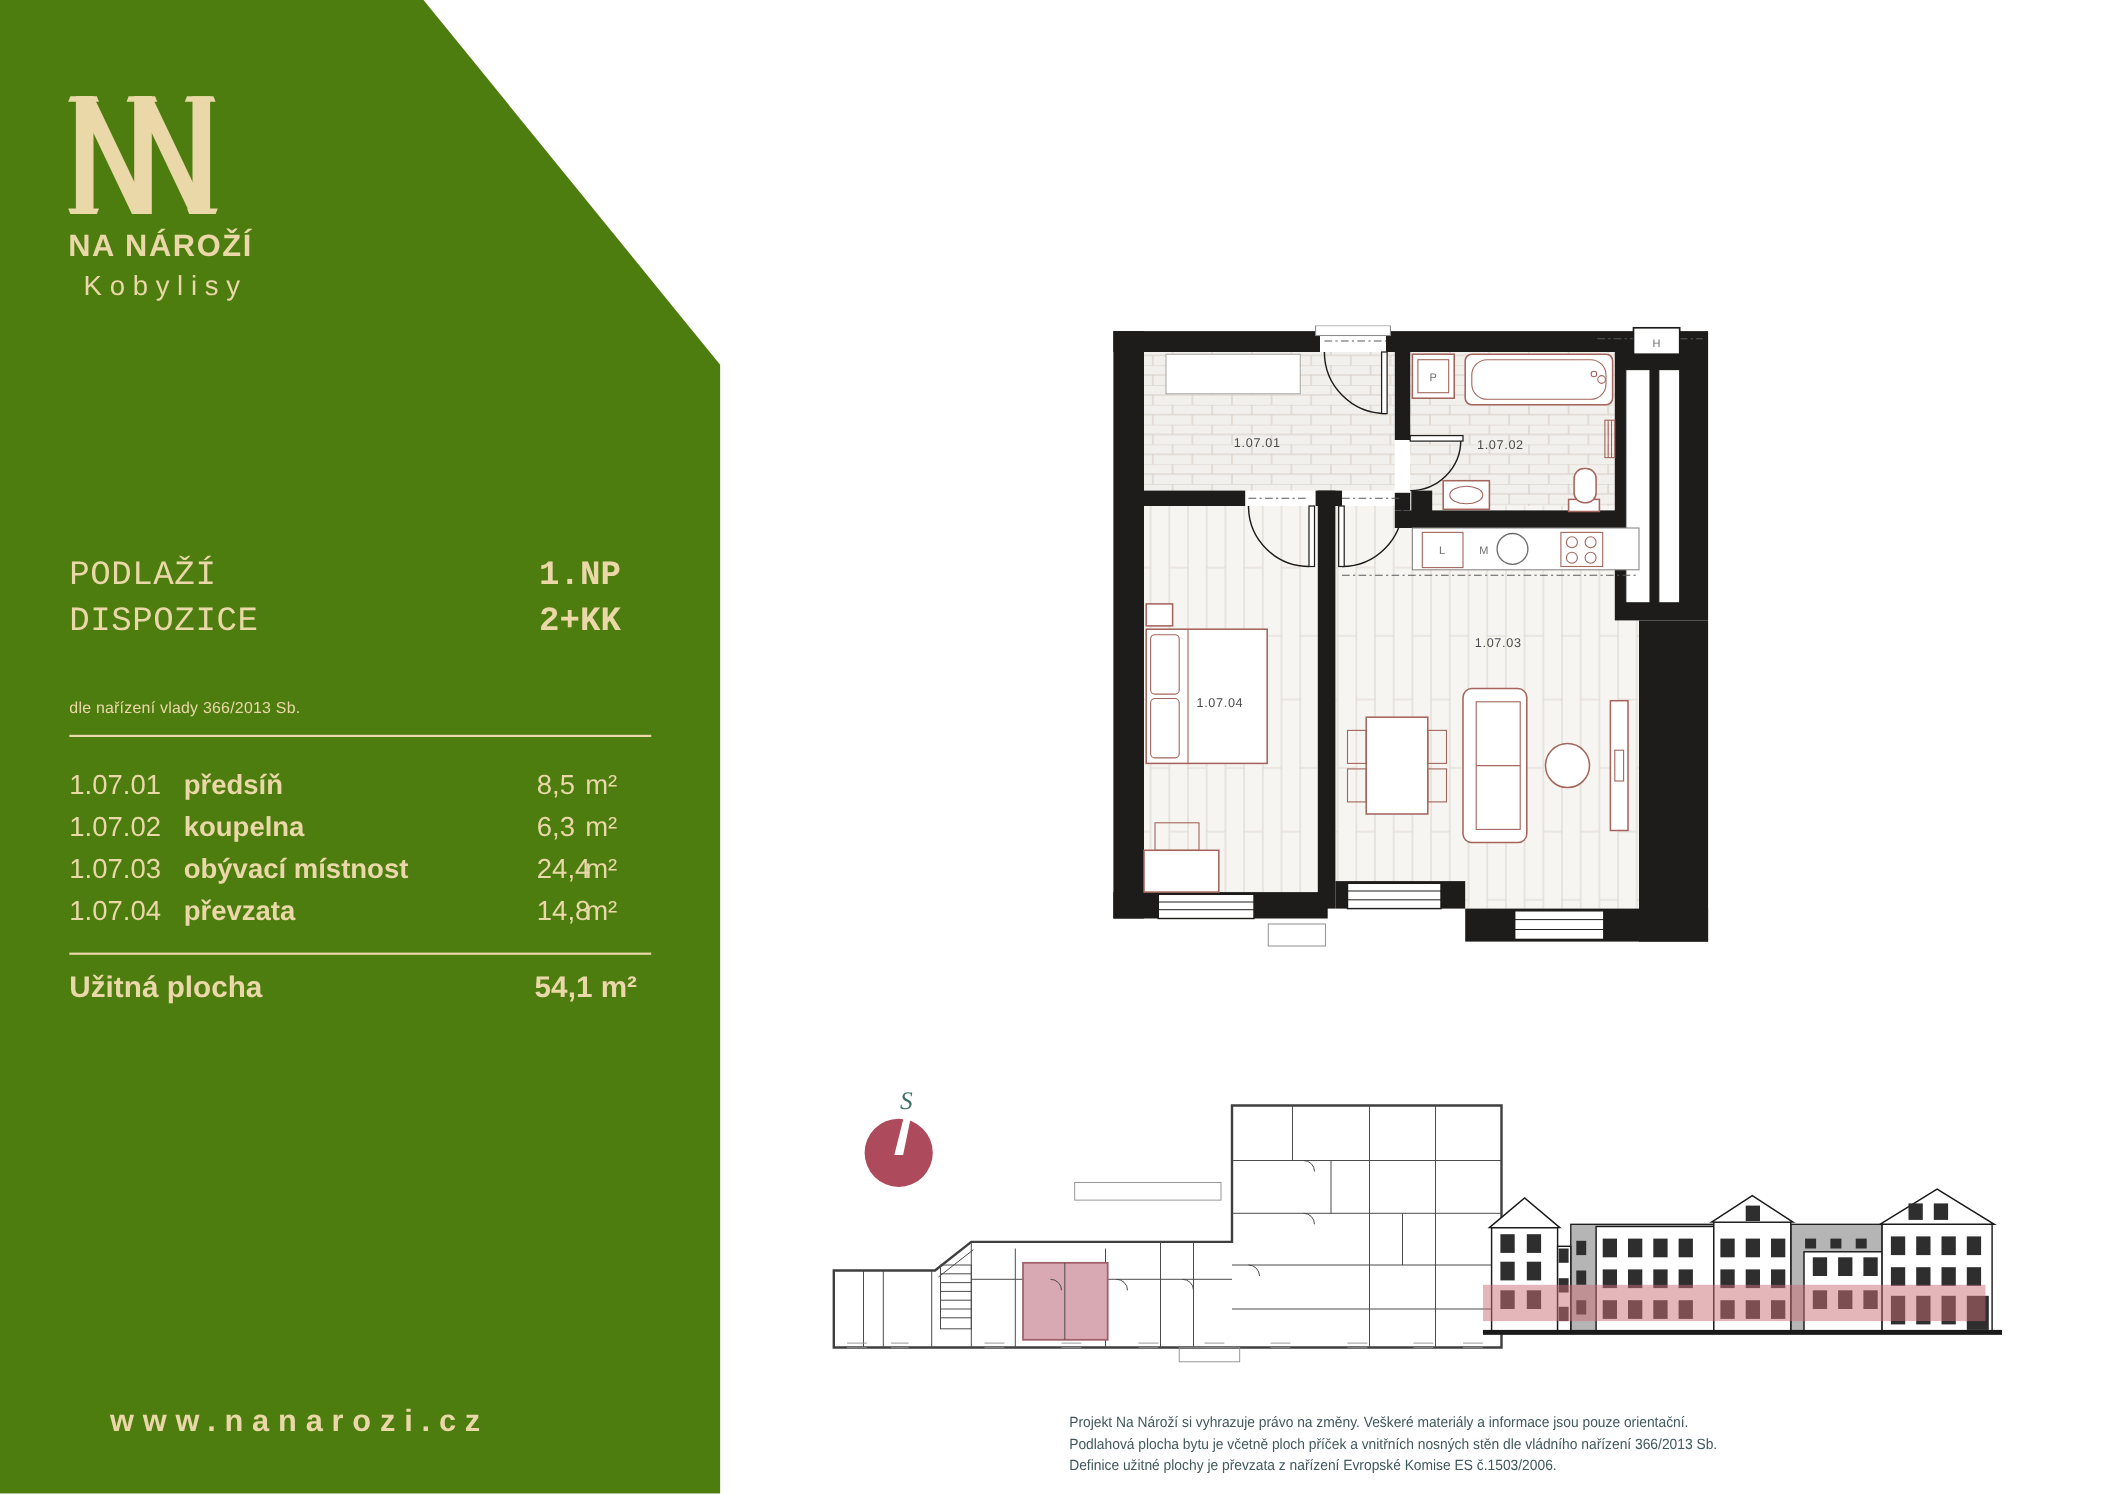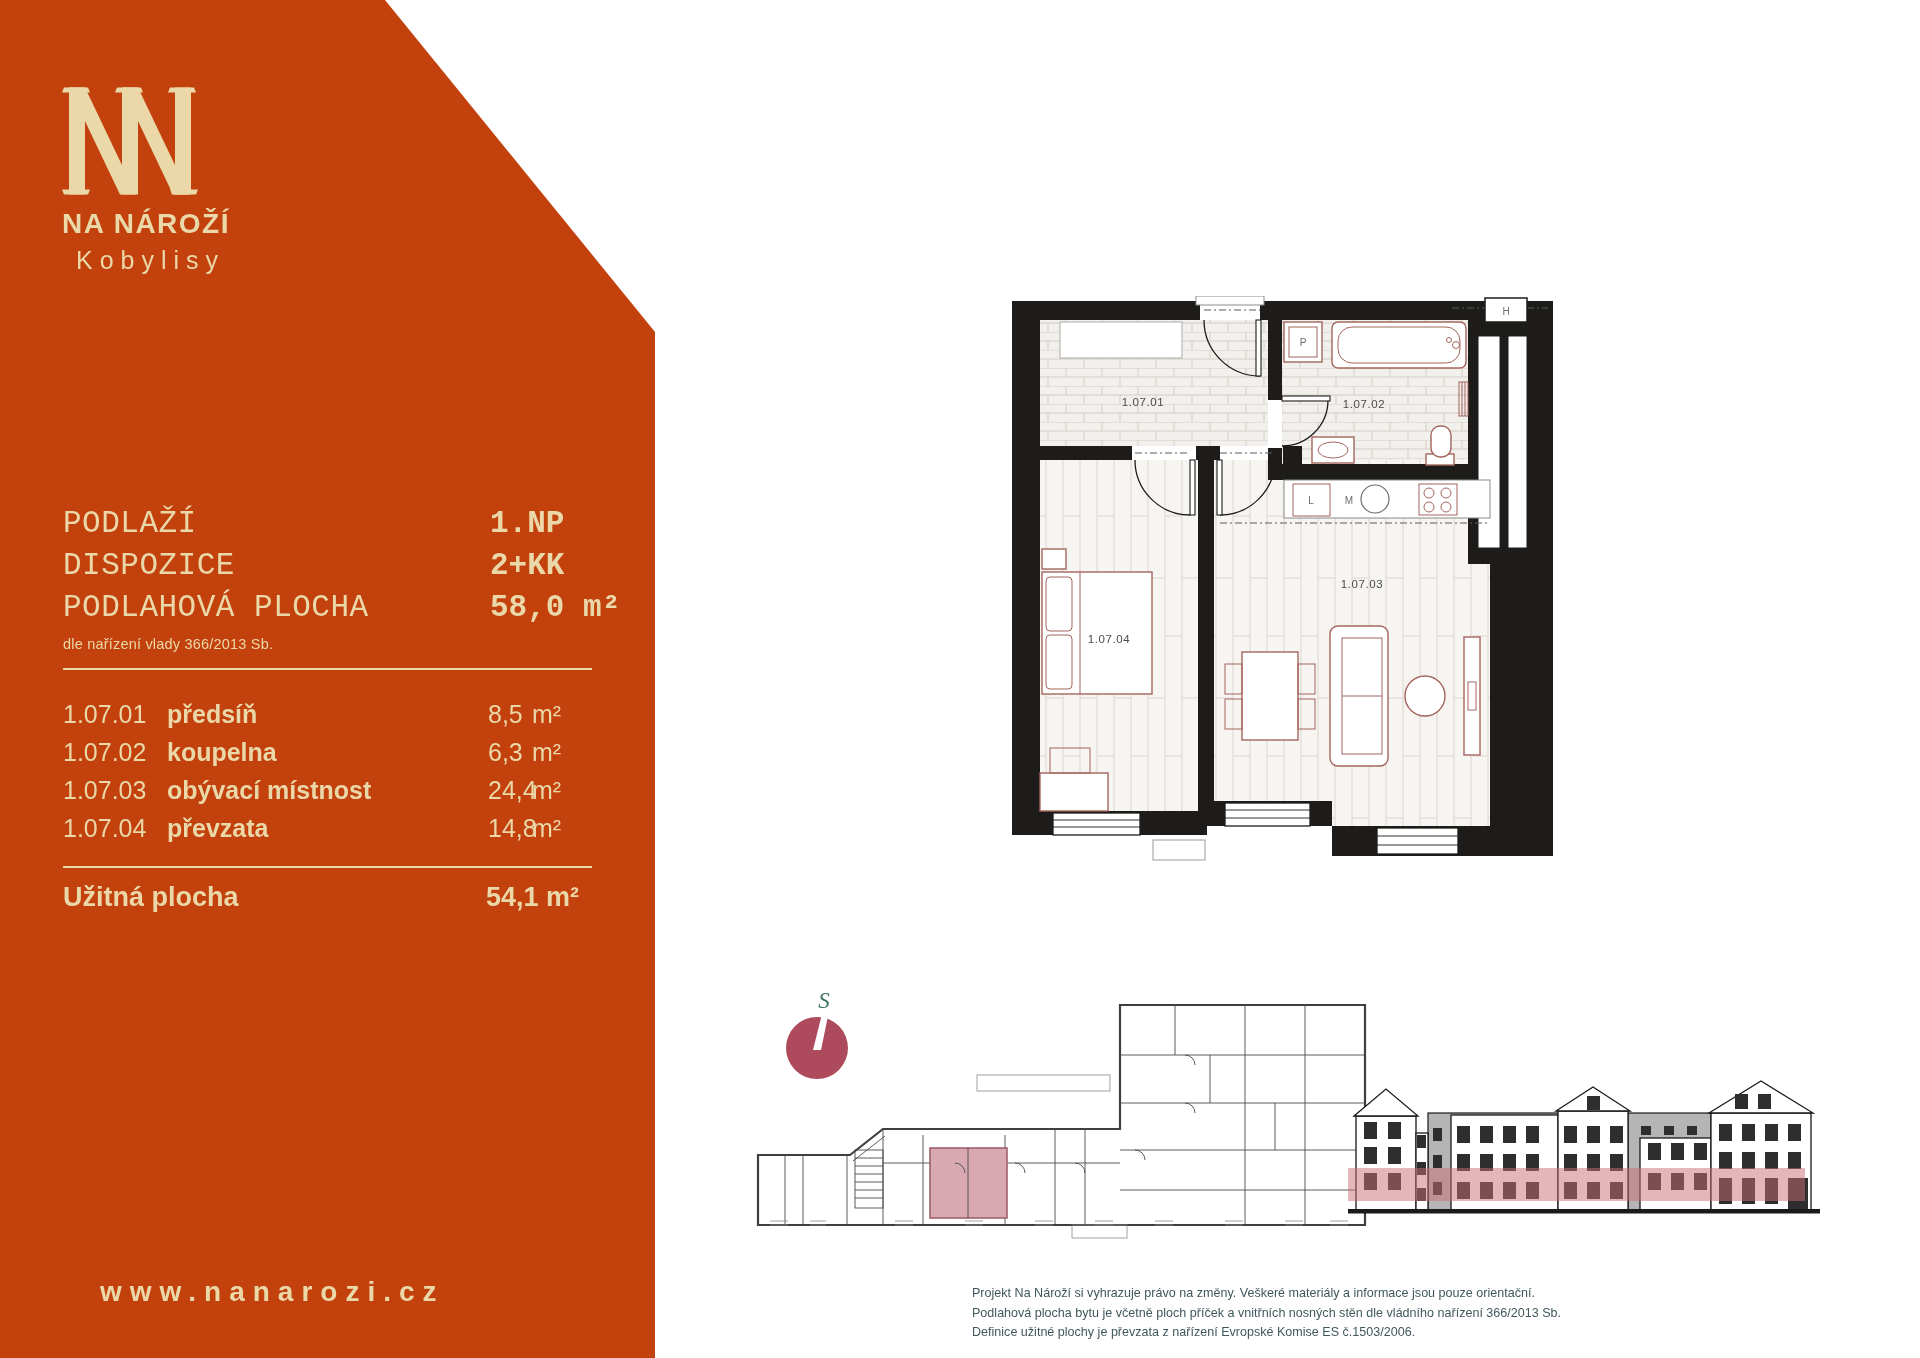--- a/index.html
+++ b/index.html
@@ -4,21 +4,21 @@
 <style>
   html,body{margin:0;padding:0;}
   body{
     width:1920px;height:1358px;position:relative;overflow:hidden;
     background:#ffffff;font-family:"Liberation Sans",sans-serif;
     -webkit-font-smoothing:antialiased;
   }
   
   .sidebar{
     position:absolute;left:0;top:0;width:655px;height:1358px;
-    background:#c2410c;
+    background:#4d7c0f;
     clip-path:polygon(0 0,385px 0,655px 332px,655px 1358px,0 1358px);
   }
   .logo-svg{position:absolute;left:60px;top:82px;width:150px;height:118px;}
   .brand-name{position:absolute;left:62px;top:208px;font-size:28px;font-weight:bold;
     color:#ebd8a9;letter-spacing:1.5px;}
   .brand-city{position:absolute;left:76px;top:246px;font-size:25px;color:#ebd8a9;letter-spacing:7px;}
   .badge{
     position:absolute;left:0;top:361px;width:271px;height:97px;background:#ae4a5b;
     clip-path:polygon(0 0,230px 0,271px 47px,271px 97px,0 97px);
     display:flex;align-items:center;
@@ -95,24 +95,20 @@
 
   <div class="attrs">
     <div class="attr-row">
       <span class="attr-label">PODLAŽÍ</span>
       <span class="attr-value">1.NP</span>
     </div>
     <div class="attr-row">
       <span class="attr-label">DISPOZICE</span>
       <span class="attr-value">2+KK</span>
     </div>
-    <div class="attr-row">
-      <span class="attr-label">PODLAHOVÁ PLOCHA</span>
-      <span class="attr-value"><span>58,0</span>&nbsp;<span class="attr-unit">m²</span></span>
-    </div>
   </div>
   <div class="note">dle nařízení vlady 366/2013 Sb.</div>
 
   <div class="rule rule1"></div>
 
   <div class="rooms">
     <div class="room-row">
       <span class="room-code">1.07.01</span>
       <span class="room-name">předsíň</span>
       <span class="room-area">8,5</span>

